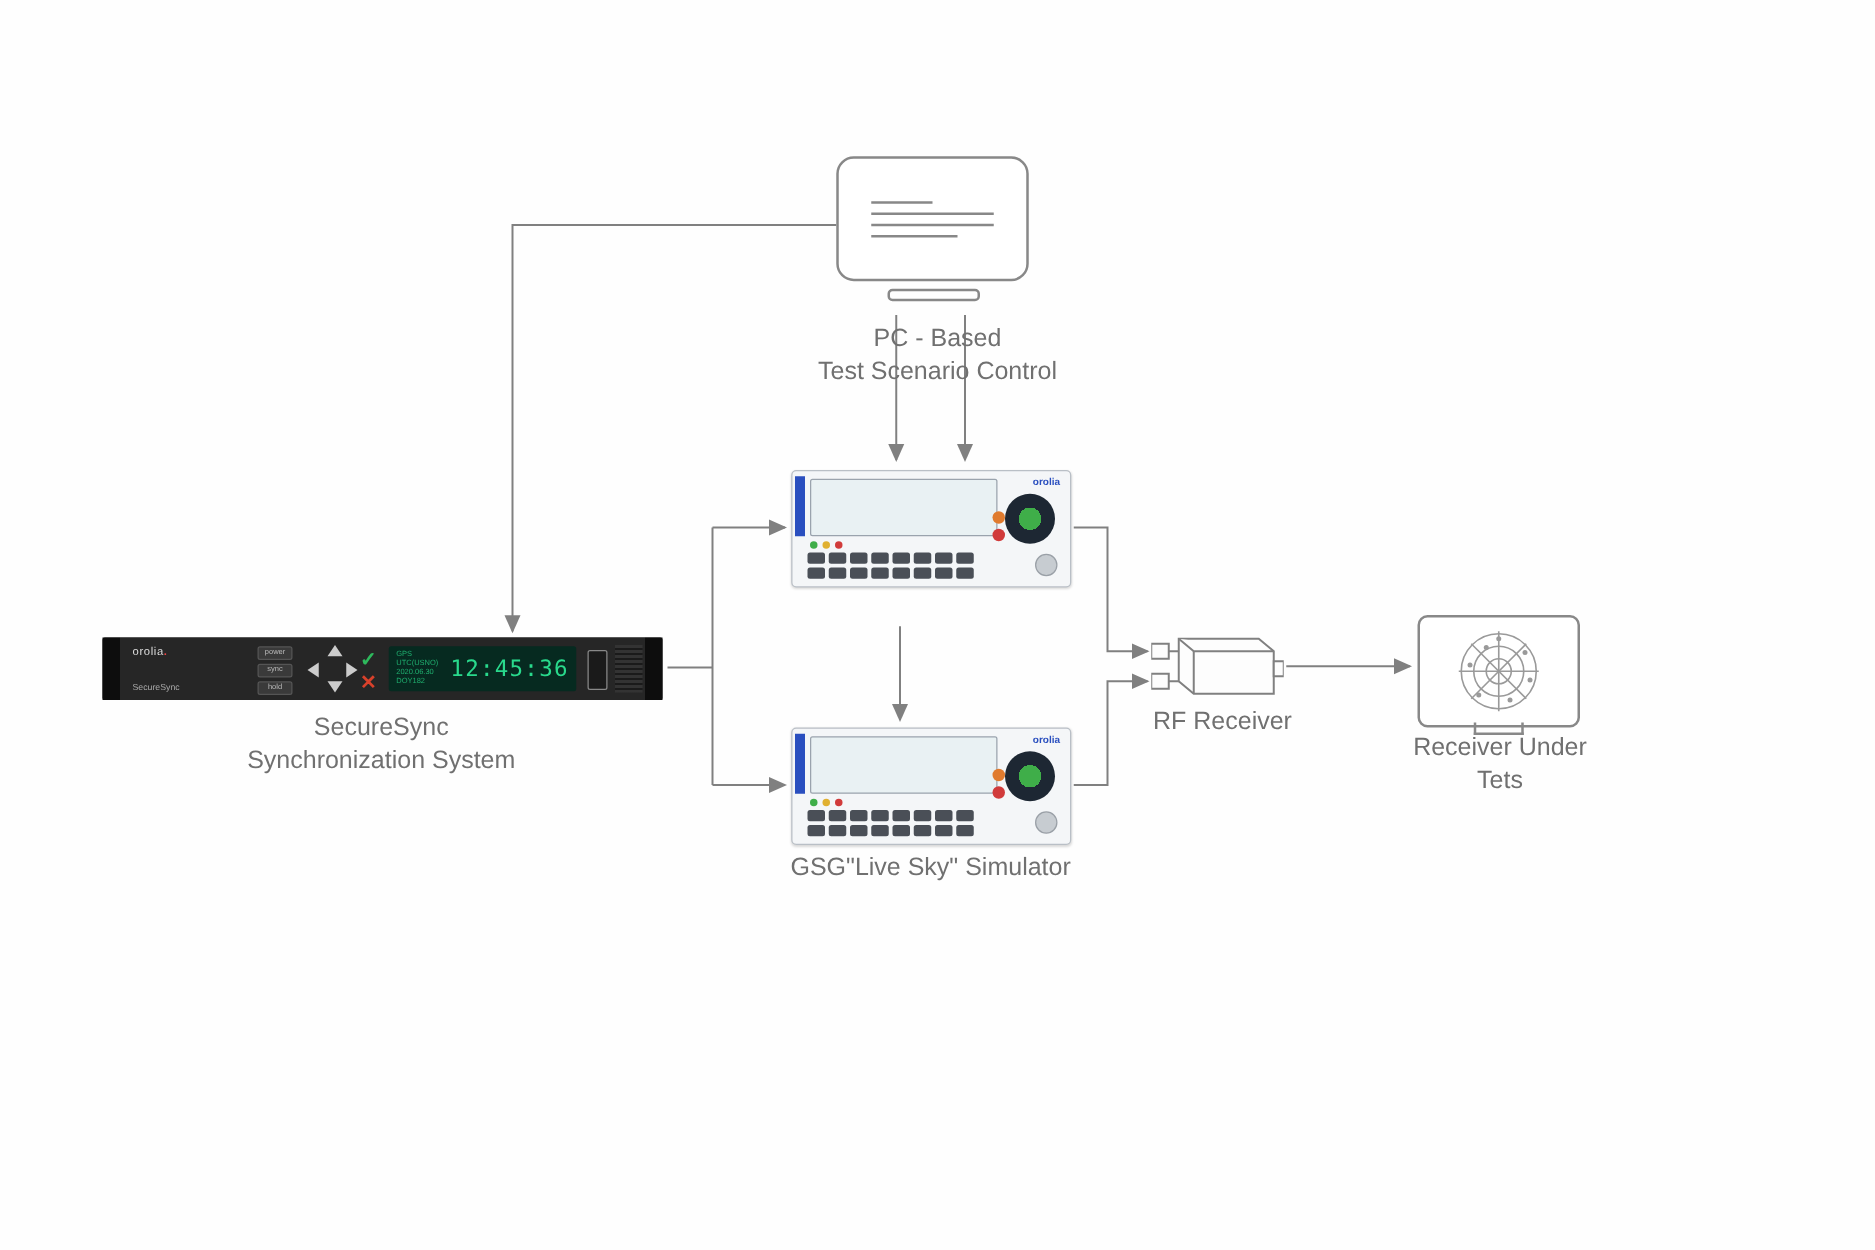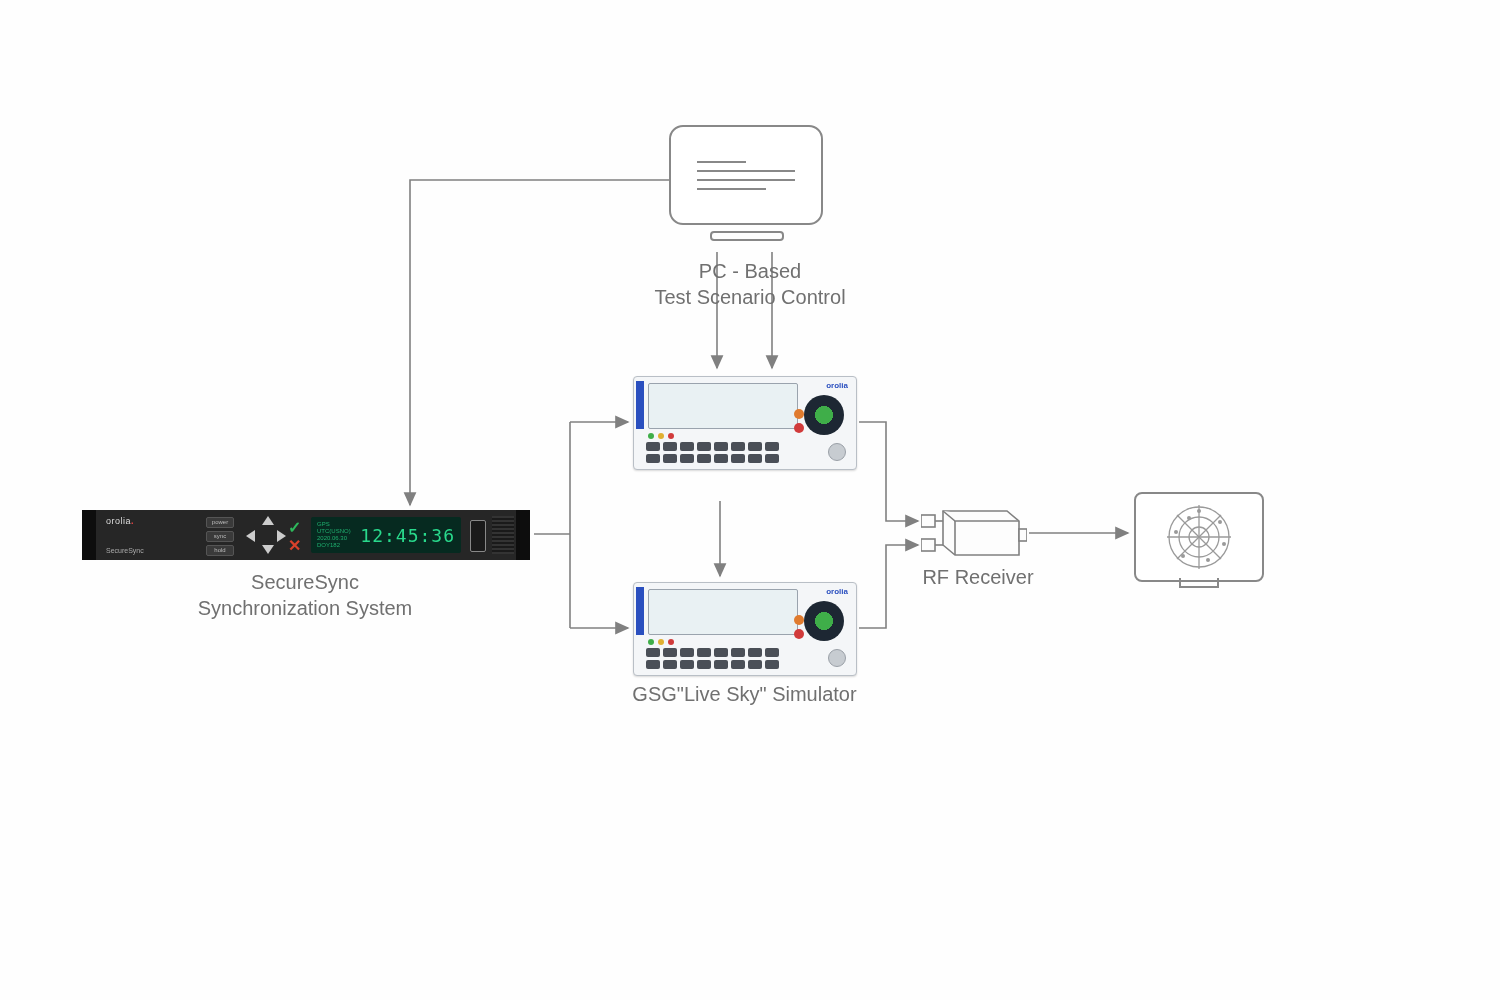--- a/index.html
+++ b/index.html
@@ -239,14 +239,16 @@
         <circle cx="88" cy="50" r="2"></circle>
             <circle cx="72" cy="66" r="2"></circle>
         <circle cx="47" cy="62" r="2"></circle>
             <circle cx="40" cy="38" r="2"></circle>
         <circle cx="53" cy="24" r="2"></circle>
       </g>
     </svg>
     <div class="stand"></div>
   </div>
 </div>
+<div class="label" style="left:1110px;top:585px;width:180px;">Receiver Under
+Tets</div>
 
 </div>
 
 </body></html>

